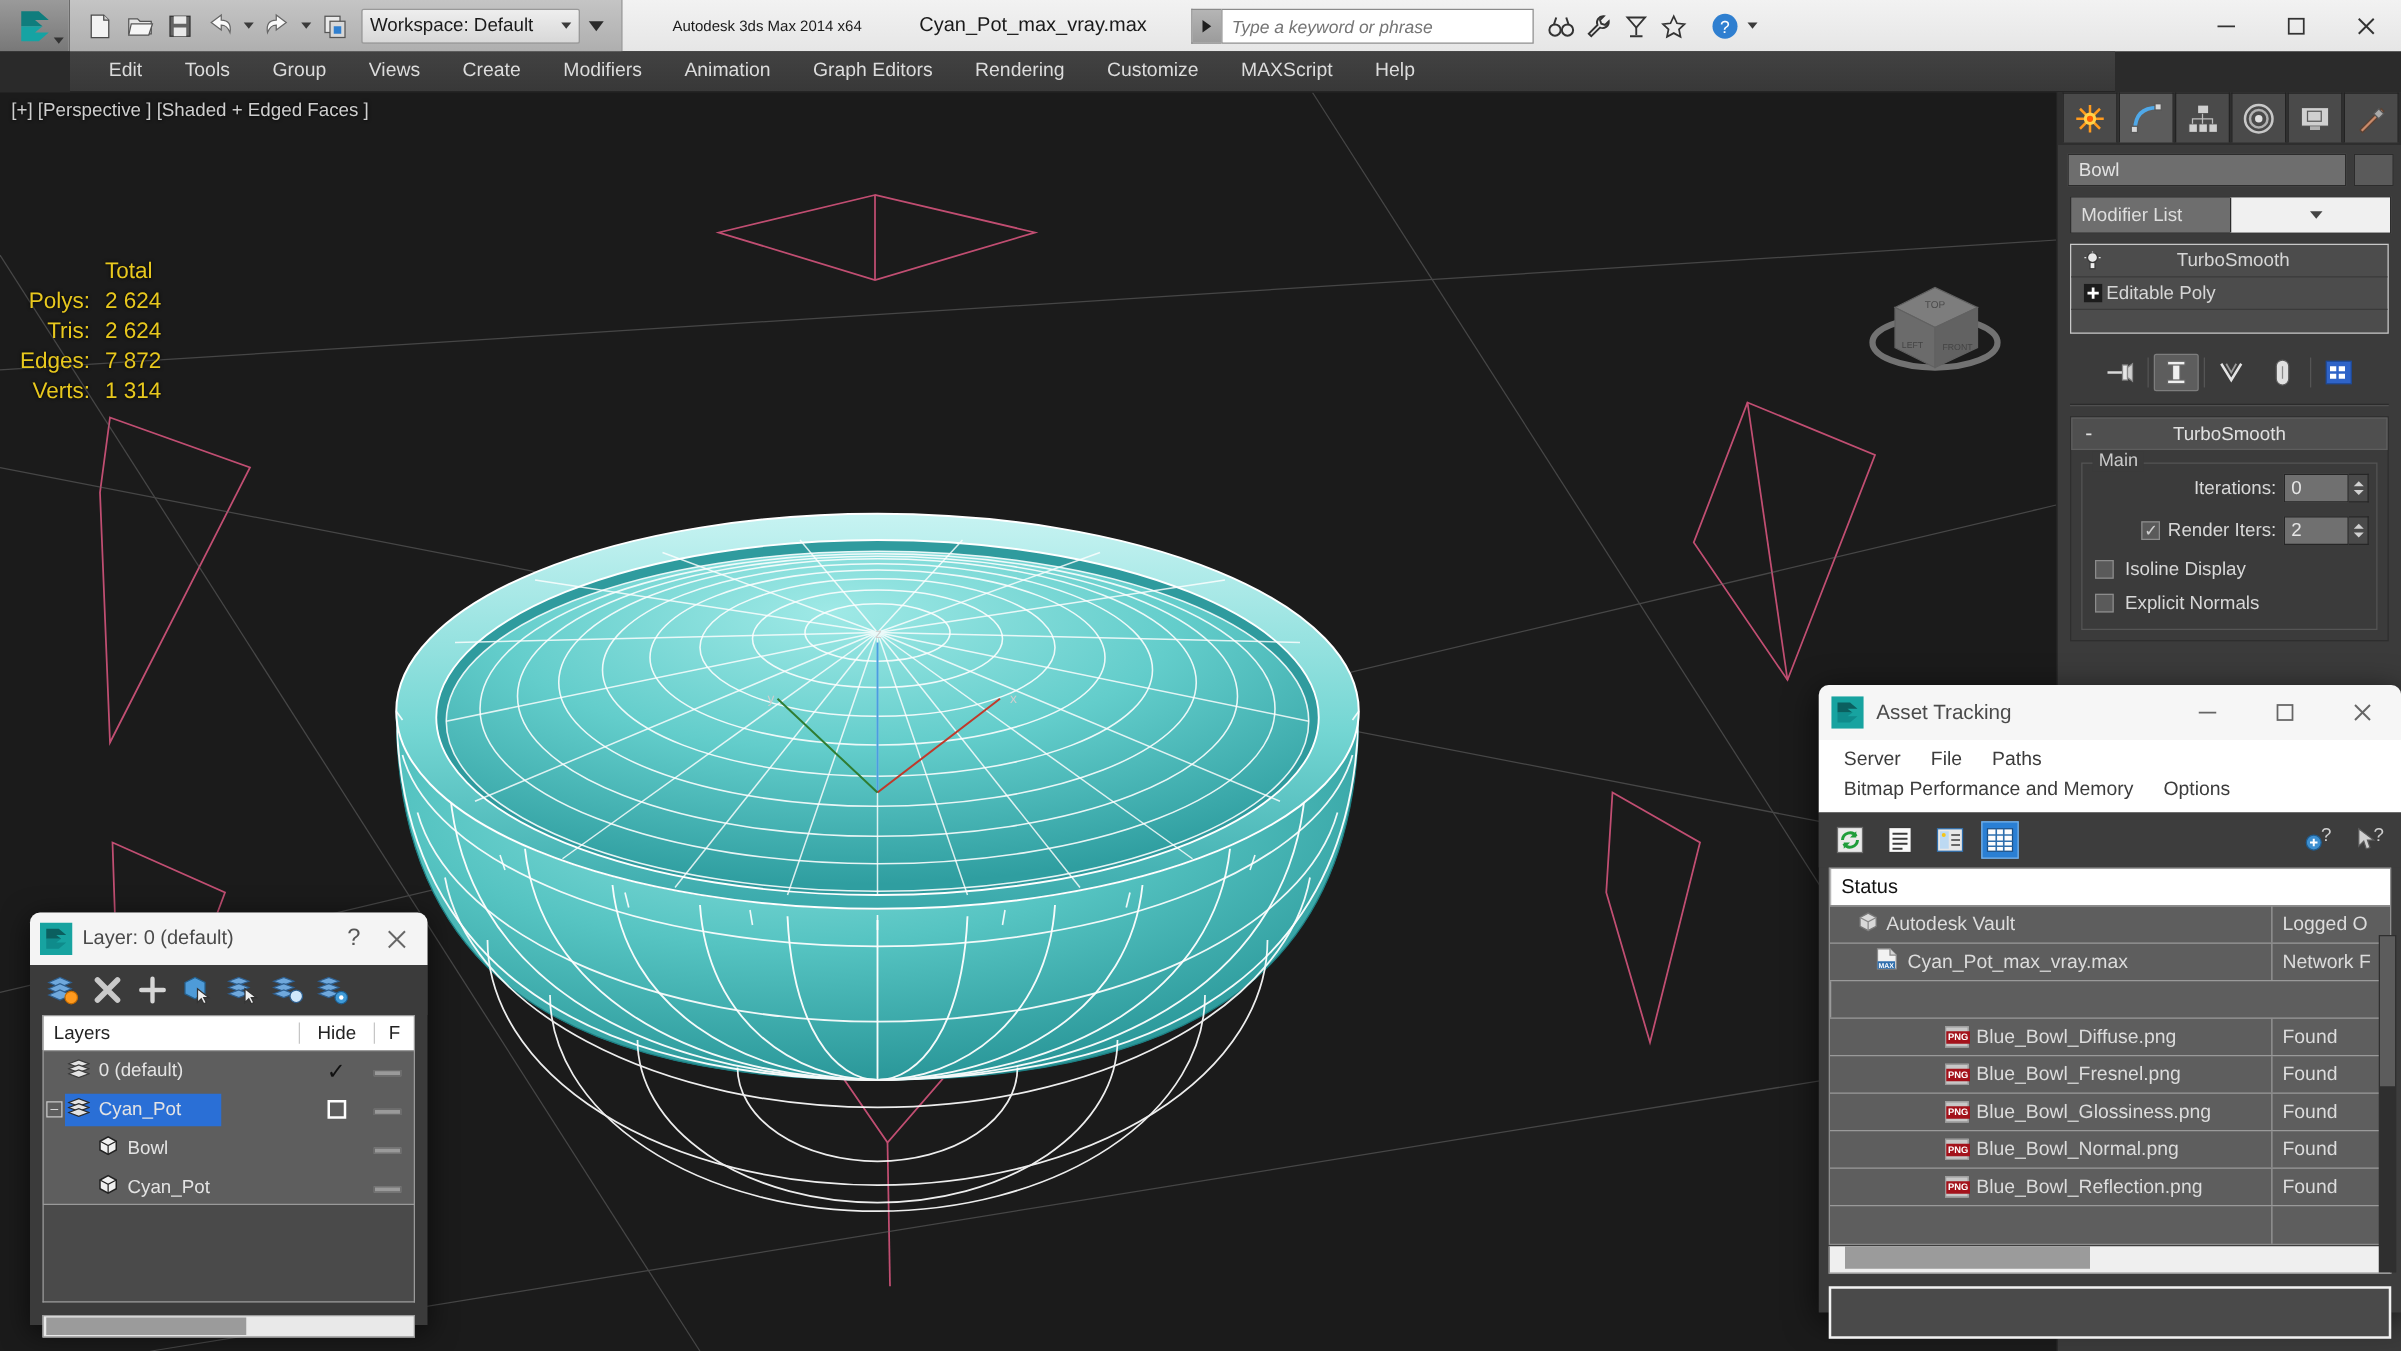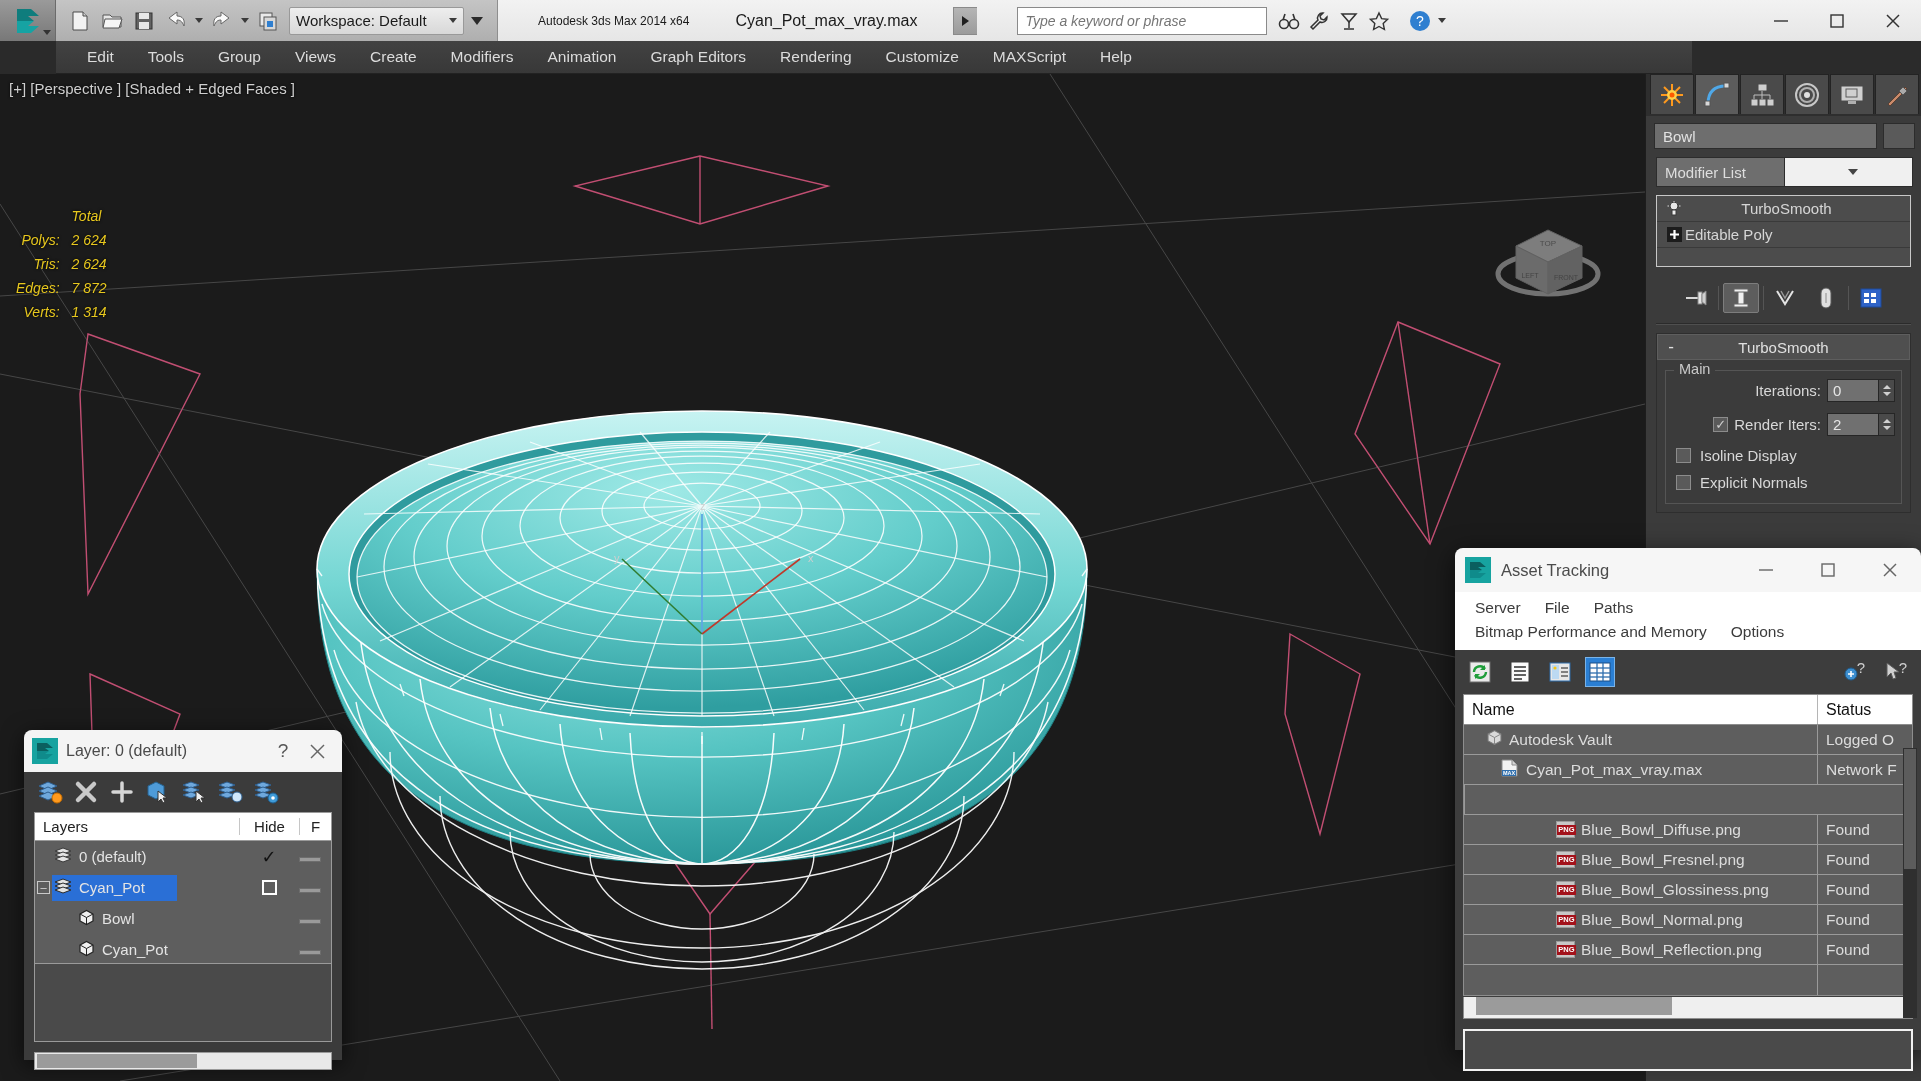--- a/index.html
+++ b/index.html
@@ -29,21 +29,21 @@
      border:1px solid #999; border-radius:2px; display:flex;align-items:center;
      padding:0 6px; font-size:15px; color:#1a1a1a; cursor:pointer; margin-left:4px;}
   .wsbox .lbl{ flex:1; }
   .wsbox .cr{ width:0;height:0;border-left:4px solid transparent;border-right:4px solid transparent;
      border-top:5px solid #3a3a3a; margin-left:8px;}
   .wsdrop{ width:22px;height:30px;display:flex;align-items:center;justify-content:center;cursor:pointer;}
   .wsdrop i{ width:0;height:0;border-left:6px solid transparent;border-right:6px solid transparent;
      border-top:8px solid #2a2a2a;display:block;}
   .apptitle{ font-size:12px; color:#1a1a1a; margin-left:40px; white-space:nowrap;}
   .filetitle{ font-size:16px; color:#1a1a1a; margin-left:46px; white-space:nowrap;}
-  .searchwrap{ display:flex; align-items:flex-end; margin-left:36px;gap:40px; }
+  .searchwrap{ display:flex; align-items:flex-end; margin-left:36px; }
   .searcharrow{ width:24px;height:28px; background:linear-gradient(#b5b5b5,#9b9b9b);
      display:flex;align-items:center;justify-content:center;border:1px solid #8a8a8a;border-right:none;cursor:pointer;}
   .searcharrow i{ width:0;height:0;border-top:5px solid transparent;border-bottom:5px solid transparent;
      border-left:7px solid #1f1f1f;display:block;}
   .searchbox{ width:250px;height:28px; background:#fff;border:1px solid #8a8a8a;
      font-size:14px; font-style:italic; color:#8a8a8a; padding:0 7px; outline:none;
      font-family:"Liberation Sans",sans-serif;}
   .tbicons{ display:flex; align-items:center; gap:2px; margin-left:8px;}
   .tbicons .ti{ width:28px;height:30px;display:flex;align-items:center;justify-content:center;cursor:pointer;}
   .helpbtn{ display:flex;align-items:center;margin-left:14px;cursor:pointer;}
@@ -57,22 +57,22 @@
   .menubar .mi{ font-size:15.5px; color:#dcdcdc; padding:4px 17px; cursor:pointer; white-space:nowrap;}
 
   
   .leftstrip{ position:absolute; left:0; top:41px; width:56px; height:33px; background:#2a2a2a;}
 
   
   .viewport{ position:absolute; left:0; top:74px; width:1645px; height:1007px;
      background:#1b1b1b; overflow:hidden; }
   .vp-label{ position:absolute; left:9px; top:6px; font-size:15px; color:#cfcfcf;
      text-shadow:0 0 3px #000; white-space:nowrap;}
-  .stats{ position:absolute; left:16px; top:130px; font-size:14px; color:#e8c81e;
-     line-height:24px; text-shadow:0 0 3px #000;font-style:italic;}
+  .stats{ position:absolute; left:16px; top:130px; font-size:18px; color:#e8c81e;
+     line-height:24px; text-shadow:0 0 3px #000;}
   .stats table{ border-collapse:collapse;}
   .stats td{ padding:0 0 0 0; }
   .stats td.lab{ text-align:right; padding-right:12px; }
   .stats td.val{ text-align:left; min-width:60px;}
 
   .viewcube{ position:absolute; left:1490px; top:128px; width:118px; height:112px; opacity:.62;}
 
   
   .cmdpanel{ position:absolute; left:1645px; top:74px; width:276px; height:1007px;
      background:#3b3b3b; border-left:1px solid #1d1d1d;}
@@ -957,21 +957,20 @@
       <div class="att">
         <svg width="26" height="24" viewBox="0 0 26 24">
             <path d="M4 3 L4 17 L8 13 L10 19 L13 18 L11 12 L16 12z" fill="#d0d0d0" stroke="#5a5a5a"></path>
             <text x="20" y="13" font-size="15" fill="#cfcfcf" text-anchor="middle" font-family="Liberation Sans">?</text>
           </svg>
       </div>
     </div>
 
     <div class="at-table">
       <div class="at-thead">
-        <span class="h1">Name</span>
         <span class="h2">Status</span>
       </div>
 
       <div class="at-tr">
         <span class="d1" style="padding-left:22px;">
           <span>
             <svg width="17" height="17" viewBox="0 0 17 17">
                 <path d="M2 5 L8.5 1.5 L15 5 L15 12 L8.5 15.5 L2 12z" fill="#d9d9d9" stroke="#777" stroke-width="1.1"></path>
                 <path d="M2 5 L8.5 8.5 L15 5 M8.5 8.5 L8.5 15.5" fill="none" stroke="#888"></path>
               </svg>

